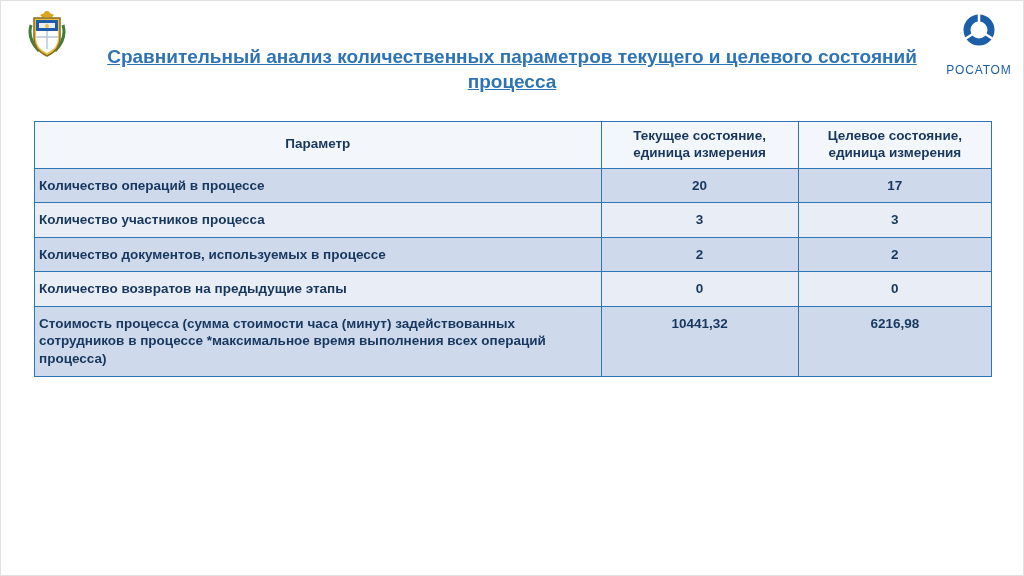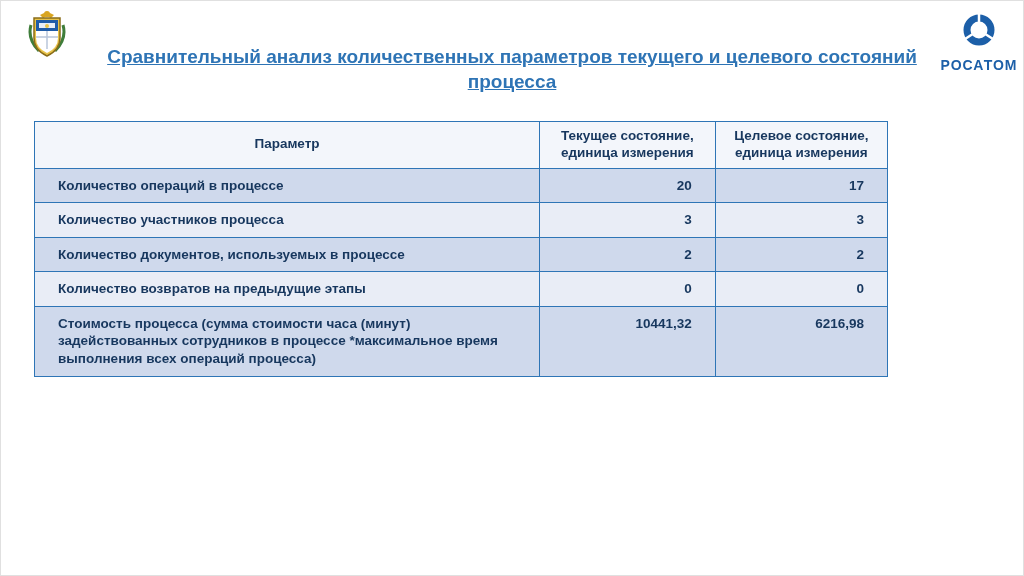--- a/index.html
+++ b/index.html
@@ -14,41 +14,41 @@
     position:absolute; top:44px; left:72px; right:72px;
     text-align:center; color:#2e74b5;
     font-size:19px; font-weight:700; line-height:1.3;text-decoration:underline;
   }
   .logo-left { position:absolute; left:26px; top:8px; width:40px; height:54px; }
   .logo-right {
     position:absolute; right:14px; top:12px; width:60px;
     display:flex; flex-direction:column; align-items:center;
   }
   .logo-right .rosatom-text {
-    margin-top:8px; font-size:14px; font-weight:700;
+    margin-top:14px; font-size:12px; font-weight:400;
     color:#1c5fa8; letter-spacing:1px;
   }
   table.params {
-    position:absolute; left:33px; top:120px; width:854px;
+    position:absolute; left:33px; top:120px; width:958px;
     border-collapse:collapse; table-layout:fixed;
   }
   .params th, .params td {
     border:1px solid #2e75b6;
     color:#17375e;
     font-size:13.5px;
   }
   .params th {
     background:#f3f6fb; font-weight:700; text-align:center;
     padding:6px 6px; line-height:1.25; vertical-align:middle;
   }
   .params td {
-    font-weight:700; padding:8px 23px; line-height:1.3; vertical-align:top;
+    font-weight:700; padding:8px 4px; line-height:1.3; vertical-align:top;
   }
   .params td.param-cell { text-align:left; }
-  .params td.num-cell { text-align:right; }
+  .params td.num-cell { text-align:center; }
   .params tbody tr:nth-child(odd)  { background:#cfd9ec; }
   .params tbody tr:nth-child(even) { background:#e9edf6; }
 </style>
 </head>
 <body>
 
 <div class="slide">
 
   <div class="logo-left">
     <svg width="40" height="54" viewBox="0 0 40 54">

